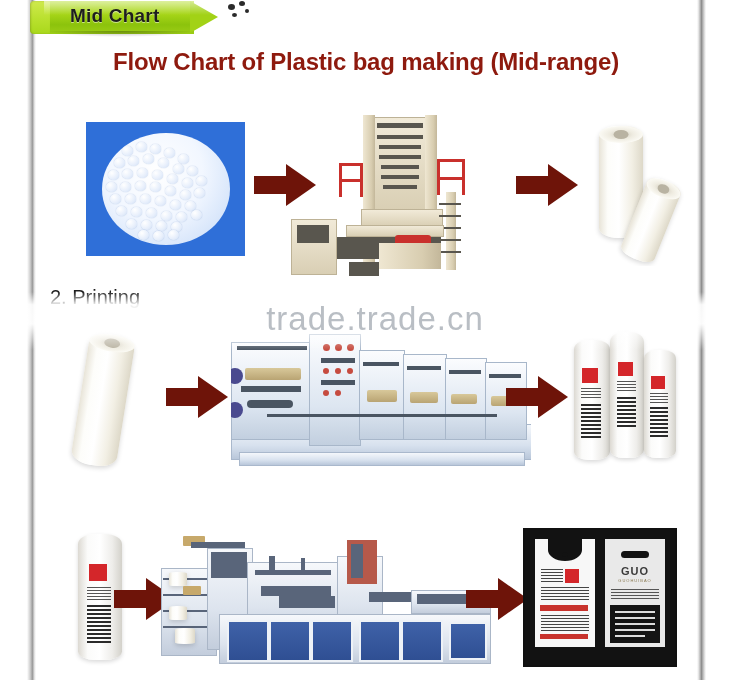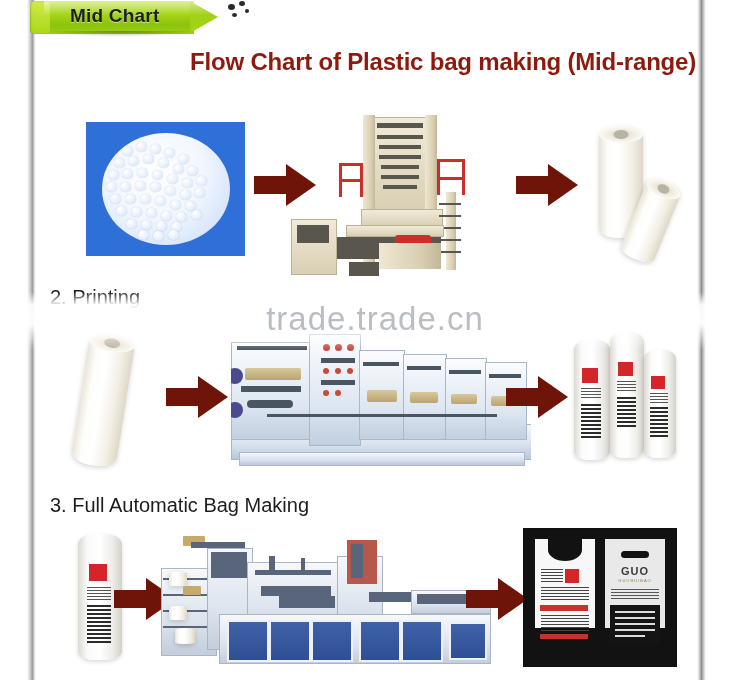--- a/index.html
+++ b/index.html
@@ -28,21 +28,21 @@
      background:linear-gradient(to bottom,rgba(255,255,255,.55),rgba(255,255,255,0));}
   .rib-shadow{position:absolute;left:16px;top:30px;width:150px;height:6px;
      background:radial-gradient(ellipse at 50% 0,rgba(0,0,0,.30),rgba(0,0,0,0) 70%);}
   #ribbon .rib-label{position:absolute;left:40px;top:4px;width:130px;
      font-size:19px;font-weight:bold;color:#1e1e1e;letter-spacing:.2px;
      text-shadow:0 1px 0 rgba(255,255,255,.5);}
 
   .speck{position:absolute;background:#2a2a2a;border-radius:50%;}
 
   
-  #title{position:absolute;left:36px;top:48px;width:660px;text-align:right;
+  #title{position:absolute;left:36px;top:48px;width:660px;text-align:center;
      font-size:24px;font-weight:bold;color:#8e1a0e;letter-spacing:-.2px;}
 
   
   .step-label{position:absolute;font-size:20px;color:#1d1d1d;font-weight:400;}
   #step1-label{left:50px;top:88px;}
   #step2-label{left:50px;top:286px;}
   #step3-label{left:50px;top:494px;}
 
   
   .row{position:absolute;left:36px;width:660px;}
@@ -111,21 +111,21 @@
      border:1px solid #aab6c7;}
   .bg-panel{position:absolute;background:linear-gradient(to bottom,#3f62a8,#2f4f93);
      border:2px solid #eef2f7;}
   .bg-dark{position:absolute;background:#59657a;}
   .bg-tan{position:absolute;background:#c7a96b;border-radius:1px;}
   .bg-red{position:absolute;background:#b6594a;}
 
   
   #finalbags{left:487px;top:6px;width:150px;height:135px;background:#121212;
      border:2px solid #101010;}
-  .bagA,.bagB{position:absolute;top:9px;height:89px;background:#f7f7f7;}
+  .bagA,.bagB{position:absolute;top:9px;height:108px;background:#f7f7f7;}
   .bagA{left:10px;width:60px;}
   .bagB{left:80px;width:60px;background:#e9e9e9;}
   .vest-notch{position:absolute;left:50%;top:0;transform:translateX(-50%);
      width:34px;height:22px;background:#121212;border-radius:0 0 60% 60%;}
   .vest-hole{position:absolute;left:50%;top:13px;transform:translateX(-50%);
      width:5px;height:5px;border-radius:50%;background:#121212;}
   .bagA .logoblk{position:absolute;left:30px;top:30px;width:14px;height:14px;background:#d4262a;}
   .bagA .txtblk{position:absolute;left:6px;background:repeating-linear-gradient(to bottom,#444 0 1px,transparent 1px 3px);}
   .bagA .redbar{position:absolute;left:5px;width:48px;height:6px;background:#c8322c;}
   .bagB .diehole{position:absolute;left:50%;top:12px;transform:translateX(-50%);
@@ -346,21 +346,20 @@
       </div>
       <div class="proll" style="left:80px;top:26px;width:32px;height:108px;">
         <div class="plogo" style="left:7px;top:26px;width:14px;height:13px;"></div>
         <div class="ptxt" style="left:6px;top:43px;width:18px;height:11px;"></div>
         <div class="pbar" style="left:6px;top:57px;width:18px;height:30px;"></div>
       </div>
     </div>
 
   </div>
 
-  <div class="step-label" id="step3-label">3. Full Automatic Bag Making</div>
 
   <div class="row" id="row3">
 
     <div class="pic" style="left:20px;top:4px;width:110px;height:145px;">
       <div class="proll" style="left:22px;top:8px;width:44px;height:126px;">
         <div class="plogo" style="left:11px;top:30px;width:18px;height:17px;"></div>
         <div class="ptxt" style="left:9px;top:53px;width:24px;height:14px;"></div>
         <div class="pbar" style="left:9px;top:71px;width:24px;height:38px;"></div>
       </div>
     </div>

